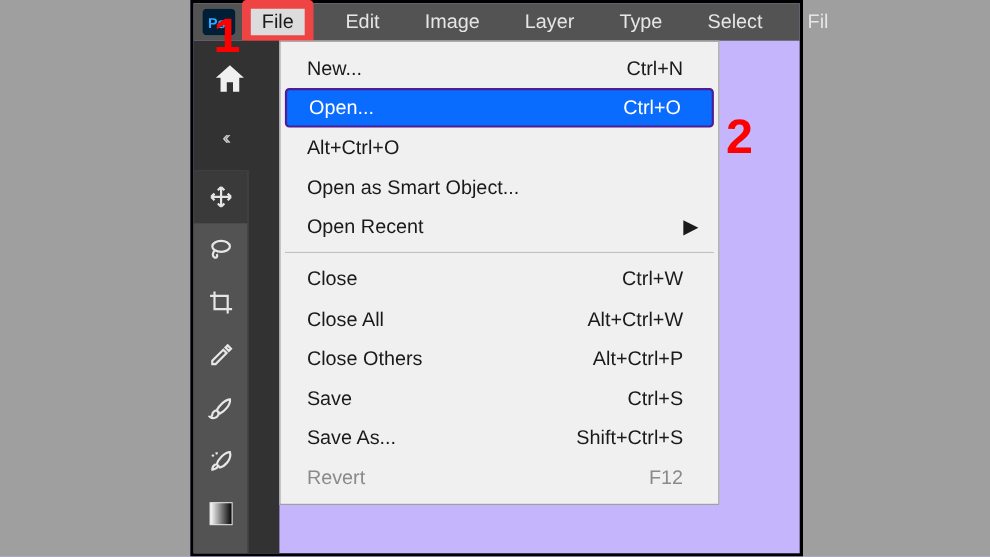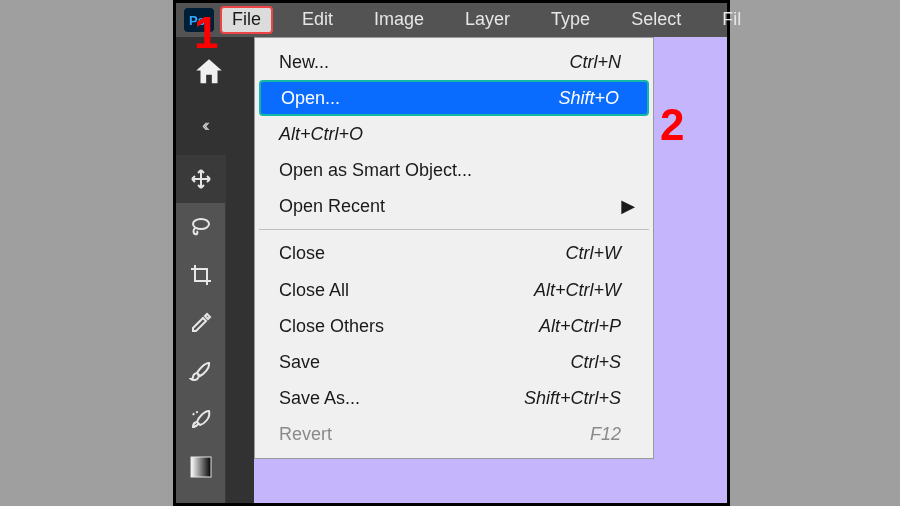--- a/index.html
+++ b/index.html
@@ -37,21 +37,21 @@
     height: 26px;
     margin: 0 6px 0 8px;
     display:flex;align-items:center;justify-content:center;
   }
   .ps-logo svg { display:block; }
   .menu-item {
     padding: 4px 12px 5px 29px;
     cursor: default;
   }
   .menu-file-wrap {
-    border: 2px solid #ef4444;
+    border: 8px solid #ef4444;
     border-radius: 4px;
     padding: 1px 10px 2px 10px;
     background: #dcdcdc;
     color: #1a1a1a;
     text-align: right;
   }
   
   .app-body {
     position: absolute;
     top: 34px; left:0; right:0; bottom:0;
@@ -106,28 +106,28 @@
     color: #1a1a1a;
   }
   .mi {
     display:flex;
     align-items:center;
     padding: 5px 18px 5px 24px;
     line-height: 1.45;
     cursor: default;
   }
   .mi .lbl { flex: 1 1 auto; }
-  .mi .sc  { white-space: nowrap; font-style: italic; }
+  .mi .sc  { white-space: nowrap; }
   .mi .sub { width: 14px; text-align:right; }
   .mi.highlight {
     background: #0a6cff;
     color: #fff;
   }
   .mi.redbox {
-    border: 2px solid #14b8a6;
+    border: 2px solid #4c1d95;
     border-radius: 4px;
     margin: 0 4px;
     padding: 3px 14px 3px 20px;
   }
   .mi.disabled { color: #8a8a8a; }
   .sep {
     height: 1px;
     background: #c0c0c0;
     margin: 5px 4px;
   }
@@ -221,21 +221,21 @@
     </div>
 
     <div class="dropdown">
       <div class="mi">
         <span class="lbl">New...</span>
         <span class="sc">Ctrl+N</span>
         <span class="sub"></span>
       </div>
       <div class="mi highlight redbox">
         <span class="lbl">Open...</span>
-        <span class="sc">Shift+O</span>
+        <span class="sc">Ctrl+O</span>
         <span class="sub"></span>
       </div>
       <div class="mi">
         <span class="sc">Alt+Ctrl+O</span>
         <span class="sub"></span>
       </div>
       <div class="mi">
         <span class="lbl">Open as Smart Object...</span>
         <span class="sc"></span>
         <span class="sub"></span>

